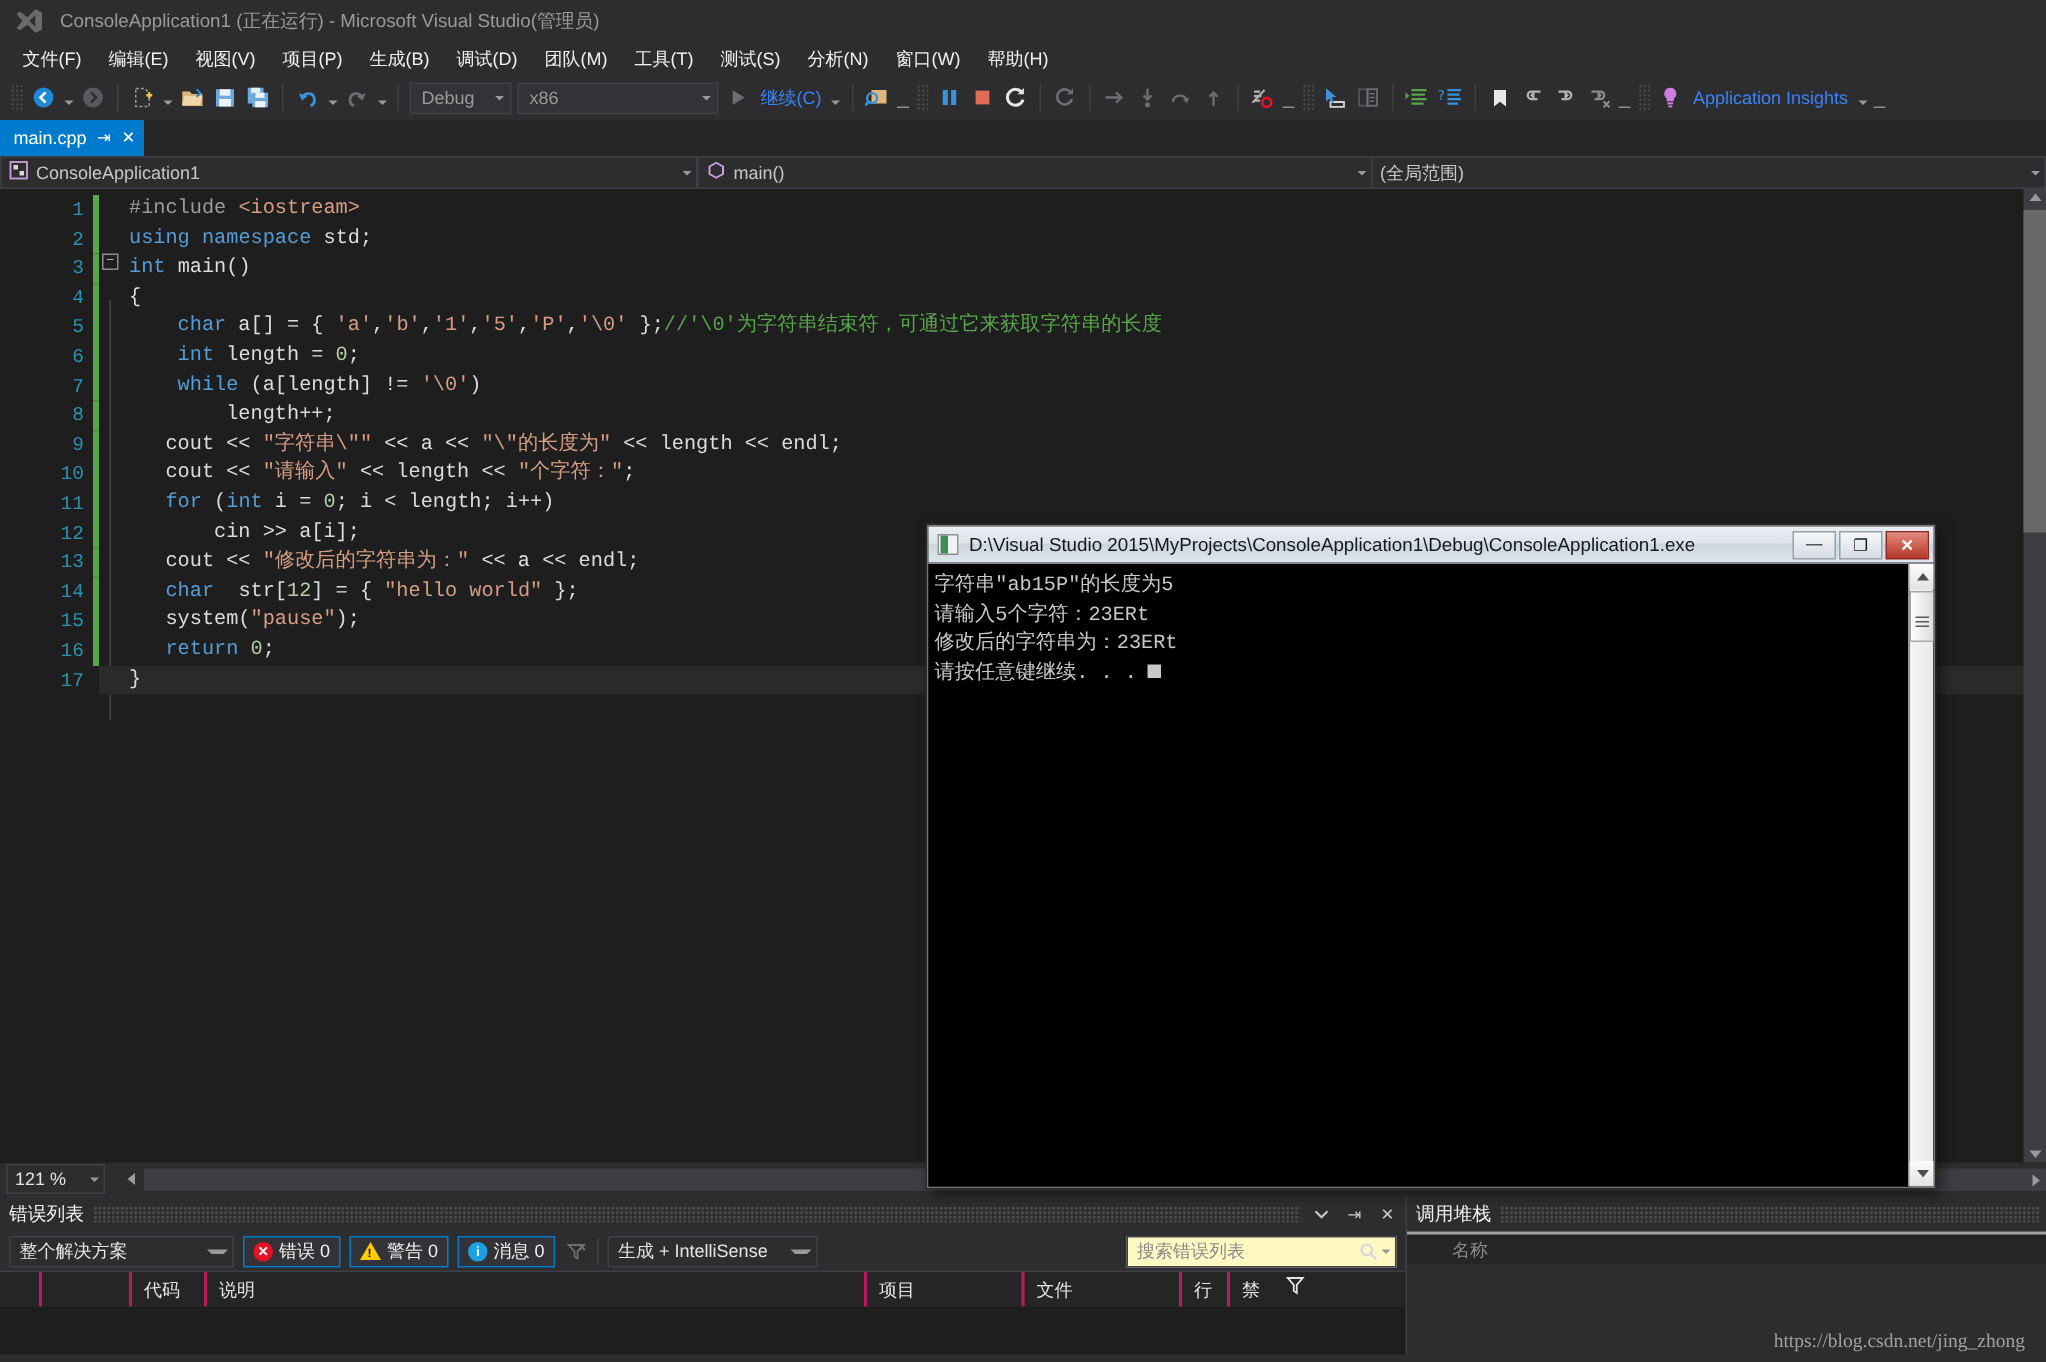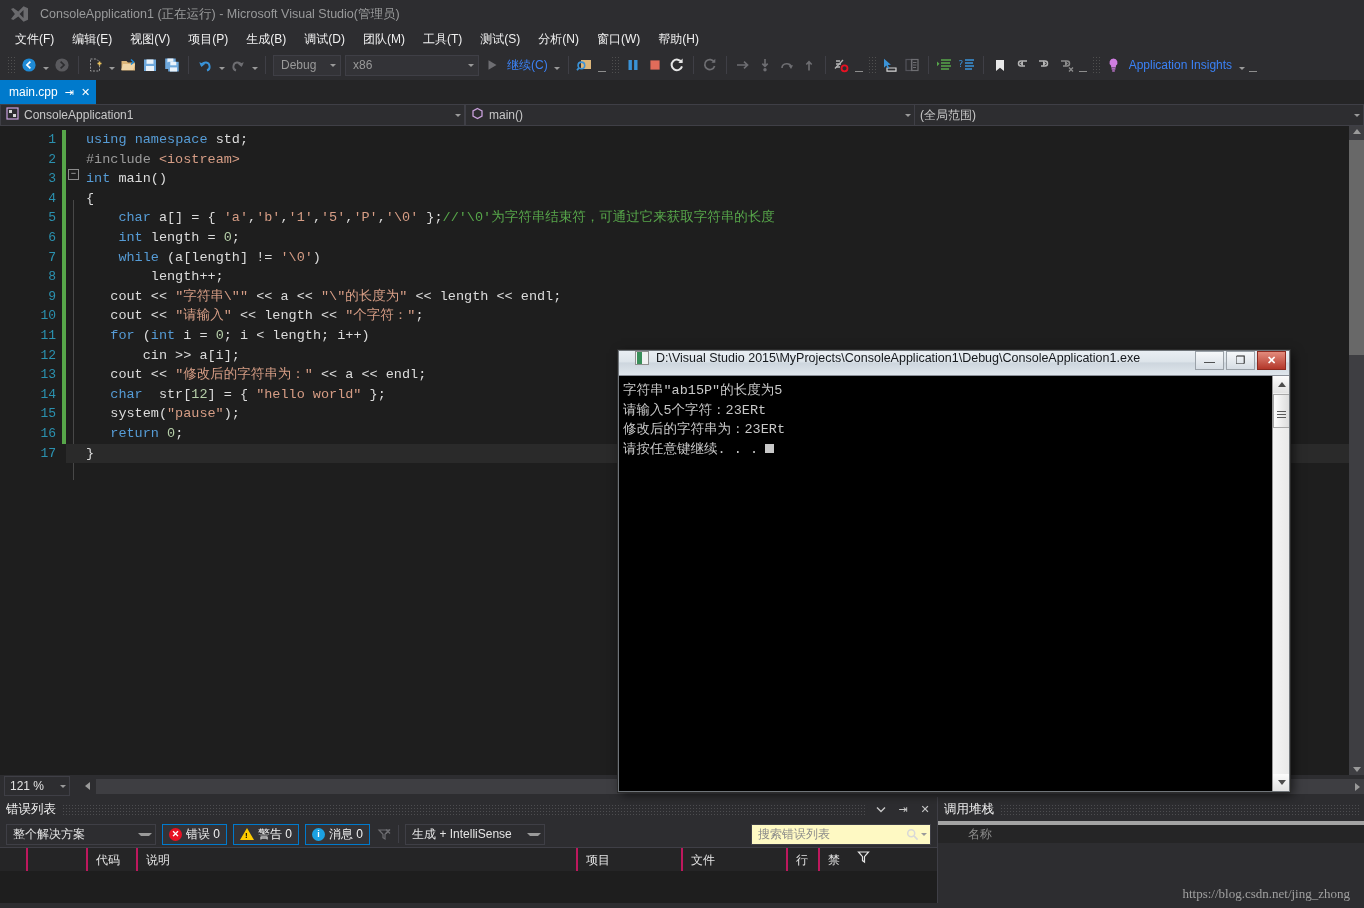--- a/index.html
+++ b/index.html
@@ -122,30 +122,30 @@
   .ico-warn::after { content:"!"; position:absolute; left:-2px; top:3px; font-size:8px; color:#000; font-weight:bold; }
   .ico-msg { width:13px;height:13px;border-radius:50%;background:#1ba1e2;color:#fff;font-size:9px;
     display:flex;align-items:center;justify-content:center;font-weight:bold; }
   .sep-v { width:1px; height:18px; background:#3f3f46; }
   .search-box { width:180px; height:21px; background:#fef9c3; border:1px solid #3f3f46; display:flex;
     align-items:center; padding:0 3px 0 6px; color:#8b8b8b; font-size:12px; margin-left:auto; }
   .grid-head { height:24px; background:#252526; display:flex; align-items:center;
     border-top:1px solid #3f3f46; color:#e4e4e4; font-size:12px; }
   .gh { height:24px; line-height:24px; padding-left:8px; border-right:2px solid #be185d; white-space:nowrap; }
   .cs-head { height:22px; background:#252526; display:flex; align-items:center; color:#8b8b8b; font-size:12px;
-    padding-left:30px; border-top:4px solid #a3a3a3; }
+    padding-left:30px; border-top:2px solid #a3a3a3; }
 
   
   .console {
     position:absolute; left:618px; top:350px; width:672px; height:442px;
     background:#0a0a0a; border:1px solid #6f7479;
     box-shadow:0 0 0 1px #2b2b2b, 3px 3px 10px rgba(0,0,0,.6);
   }
   .console-title {
-    height:25px; display:flex; padding-left:16px; gap:7px;
+    height:25px; display:flex; align-items:center; padding-left:6px; gap:7px;
     background:linear-gradient(180deg,#e9eef3 0%, #dde4ea 45%, #cdd6de 50%, #dfe6ec 100%);
     border-bottom:1px solid #8b9099;
   }
   .con-icon { width:14px;height:14px;background:#f2f2f2;border:1px solid #8f8f8f; display:flex; }
   .con-icon i { display:block; width:5px; height:12px; background:#3a8f5a; margin:0 0 0 1px; }
   .con-title-text { color:#15181c; font-size:12.5px; white-space:nowrap; }
   .con-btns { margin-left:auto; display:flex; gap:2px; padding-right:3px; }
   .con-btn { width:29px; height:19px; border:1px solid #9aa1a8;
     background:linear-gradient(180deg,#f6f8fa,#d6dde4); display:flex; align-items:center; justify-content:center;
     color:#1a1a1a; font-size:11px; }
@@ -487,22 +487,22 @@
       <div class="cb-on"></div>
       <div class="cb-on"></div>
       <div class="cb-on"></div>
       <div class="cb-on"></div>
       <div class="cb-on"></div>
       <div class="cb-on"></div>
       <div></div>
     </div>
   <div class="codecol" id="codecol">
     <div class="vline" style="top:74px;height:280px;"></div>
-  <div class="code-line"><span class="kw">using</span> <span class="kw">namespace</span> <span class="id">std</span>;</div>
-      <div class="code-line"><span class="pp">#include </span><span class="inc">&lt;iostream&gt;</span></div>
+  <div class="code-line"><span class="pp">#include </span><span class="inc">&lt;iostream&gt;</span></div>
+      <div class="code-line"><span class="kw">using</span> <span class="kw">namespace</span> <span class="id">std</span>;</div>
       <div class="code-line"><span class="outline-box">−</span><span class="kw">int</span> <span class="id">main</span>()</div>
       <div class="code-line">{</div>
       <div class="code-line">    <span class="kw">char</span> a[] = { <span class="str">'a'</span>,<span class="str">'b'</span>,<span class="str">'1'</span>,<span class="str">'5'</span>,<span class="str">'P'</span>,<span class="str">'\0'</span> };<span class="cmt">//'\0'为字符串结束符，可通过它来获取字符串的长度</span></div>
       <div class="code-line">    <span class="kw">int</span> length = <span class="num">0</span>;</div>
       <div class="code-line">    <span class="kw">while</span> (a[length] != <span class="str">'\0'</span>)</div>
       <div class="code-line">        length++;</div>
       <div class="code-line">   cout &lt;&lt; <span class="str">"字符串\""</span> &lt;&lt; a &lt;&lt; <span class="str">"\"的长度为"</span> &lt;&lt; length &lt;&lt; endl;</div>
       <div class="code-line">   cout &lt;&lt; <span class="str">"请输入"</span> &lt;&lt; length &lt;&lt; <span class="str">"个字符："</span>;</div>
       <div class="code-line">   <span class="kw">for</span> (<span class="kw">int</span> i = <span class="num">0</span>; i &lt; length; i++)</div>
       <div class="code-line">       cin &gt;&gt; a[i];</div>

